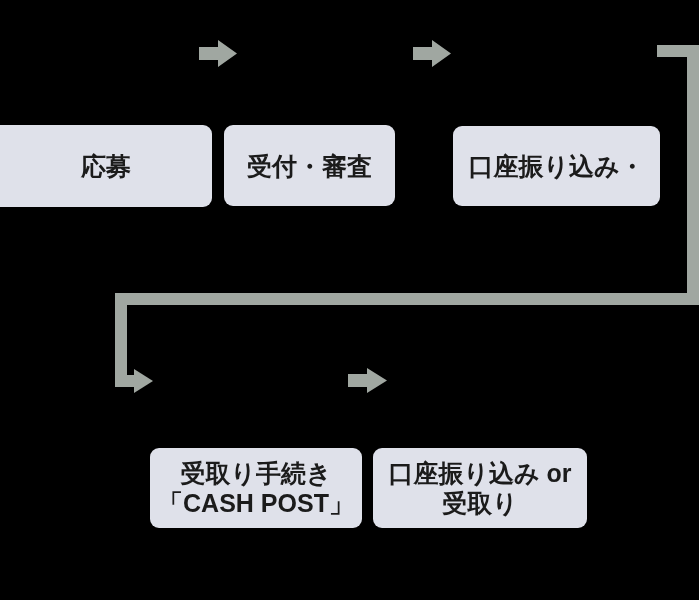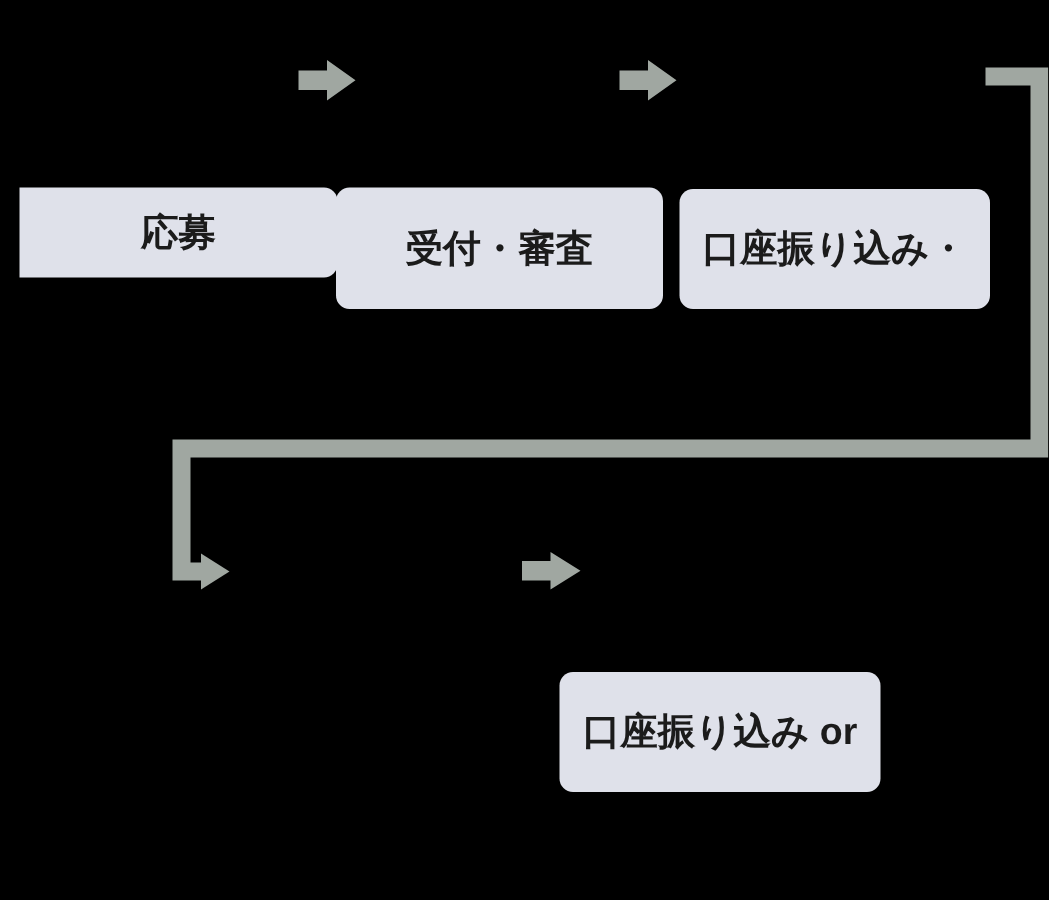--- a/index.html
+++ b/index.html
@@ -30,25 +30,24 @@
     align-items: center;
     justify-content: center;
     color: #1b1b1b;
     font-weight: bold;
     font-size: 25px;
     line-height: 30px;
     text-align: center;
     white-space: nowrap;
   }
   #box-apply {
-    left: 0px; top: 125px; width: 212px; height: 60px;
+    left: 0px; top: 125px; width: 212px; height: 82px;
     border-radius: 0 9px 9px 0; 
-    margin-left: 13px;
   }
-  #box-review    { left: 224px; top: 125px; width: 218px; height: 81px; }
+  #box-review    { left: 224px; top: 125px; width: 171px; height: 81px; }
   #box-postcard  { left: 453px; top: 126px; width: 207px; height: 80px; }
   #box-procedure { left: 150px; top: 448px; width: 212px; height: 80px; }
   #box-transfer  { left: 373px; top: 448px; width: 214px; height: 80px; }
 </style>
 </head>
 <body>
 
 <div class="canvas">
 
   <svg class="overlay" width="699" height="600" viewBox="0 0 699 600" aria-hidden="true">
@@ -68,18 +67,23 @@
   </div>
 
   <div class="step-box" id="box-review">
     <span>受付・審査</span>
   </div>
 
   <div class="step-box" id="box-postcard">
     <span>口座振り込み・</span>
   </div>
 
+  <div class="step-box" id="box-procedure">
+    <span>受取り手続き</span>
+    <span>「CASH POST」</span>
+  </div>
 
   <div class="step-box" id="box-transfer">
     <span>口座振り込み or</span>
+    <span>受取り</span>
   </div>
 
 </div>
 
 </body></html>

